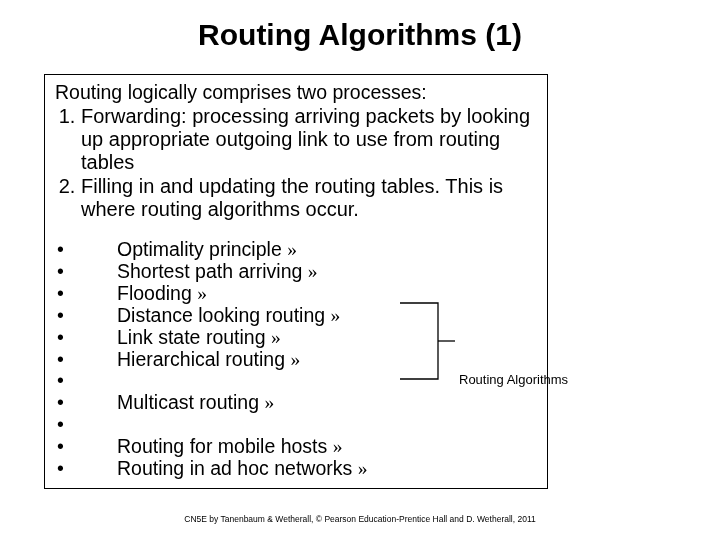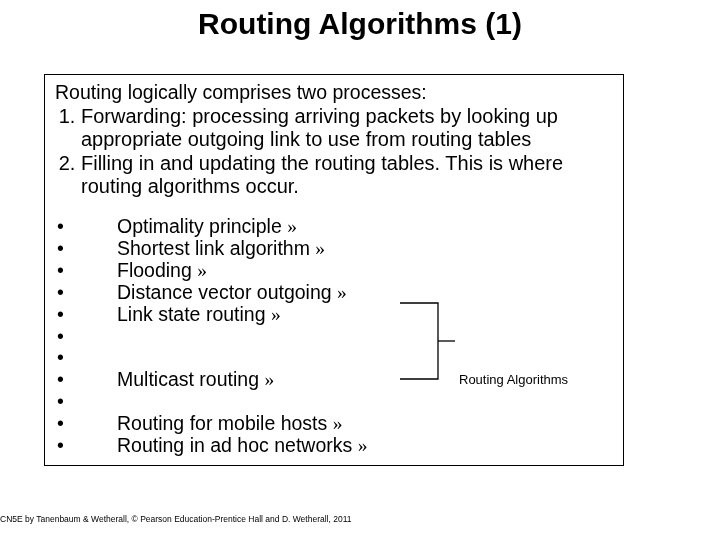--- a/index.html
+++ b/index.html
@@ -14,28 +14,28 @@
   .slide {
     position: relative;
     width: 720px;
     height: 540px;
     box-sizing: border-box;
   }
   .title {
     text-align: center;
     font-size: 30px;
     font-weight: bold;
-    padding-top: 7px;
+    padding-top: 18px;
     padding-bottom: 12px;
   }
   .content-box {
     position: absolute;
     left: 44px;
     top: 74px;
-    width: 580px;
+    width: 504px;
     border: 1px solid #000;
     box-sizing: border-box;
     padding: 6px 10px 8px 10px;
   }
   .intro {
     font-size: 19.5px;
     line-height: 1.15;
   }
   .num-list {
     font-size: 20px;
@@ -82,20 +82,21 @@
     position: absolute;
     left: 414px;
     top: 297px;
     font-size: 13px;
     white-space: nowrap;
   }
   .footer {
     position: absolute;
     bottom: 16px;
     width: 100%;
+    text-align: center;
     font-size: 8.5px;
     font-family: Arial, sans-serif;
     color: #000;
   }
 </style>
 </head>
 <body>
 
 <div class="slide">
 
@@ -108,36 +109,37 @@
       <li>Filling in and updating the routing tables. This is where routing algorithms occur.</li>
     </ol>
 
     <ul class="bullet-list">
       <li>
           <span class="dot">•</span>
           <span><span>Optimality principle</span> <span class="raquo">»</span></span>
         </li>
       <li>
           <span class="dot">•</span>
-          <span><span>Shortest link algorithm</span> <span class="raquo">»</span></span>
+          <span><span>Shortest path arriving</span> <span class="raquo">»</span></span>
         </li>
       <li>
           <span class="dot">•</span>
           <span><span>Flooding</span> <span class="raquo">»</span></span>
         </li>
       <li>
           <span class="dot">•</span>
-          <span><span>Distance vector outgoing</span> <span class="raquo">»</span></span>
+          <span><span>Distance looking routing</span> <span class="raquo">»</span></span>
         </li>
       <li>
           <span class="dot">•</span>
           <span><span>Link state routing</span> <span class="raquo">»</span></span>
         </li>
       <li>
           <span class="dot">•</span>
+          <span><span>Hierarchical routing</span> <span class="raquo">»</span></span>
         </li>
       <li>
           <span class="dot">•</span>
         </li>
       <li>
           <span class="dot">•</span>
           <span><span>Multicast routing</span> <span class="raquo">»</span></span>
         </li>
       <li>
           <span class="dot">•</span>

